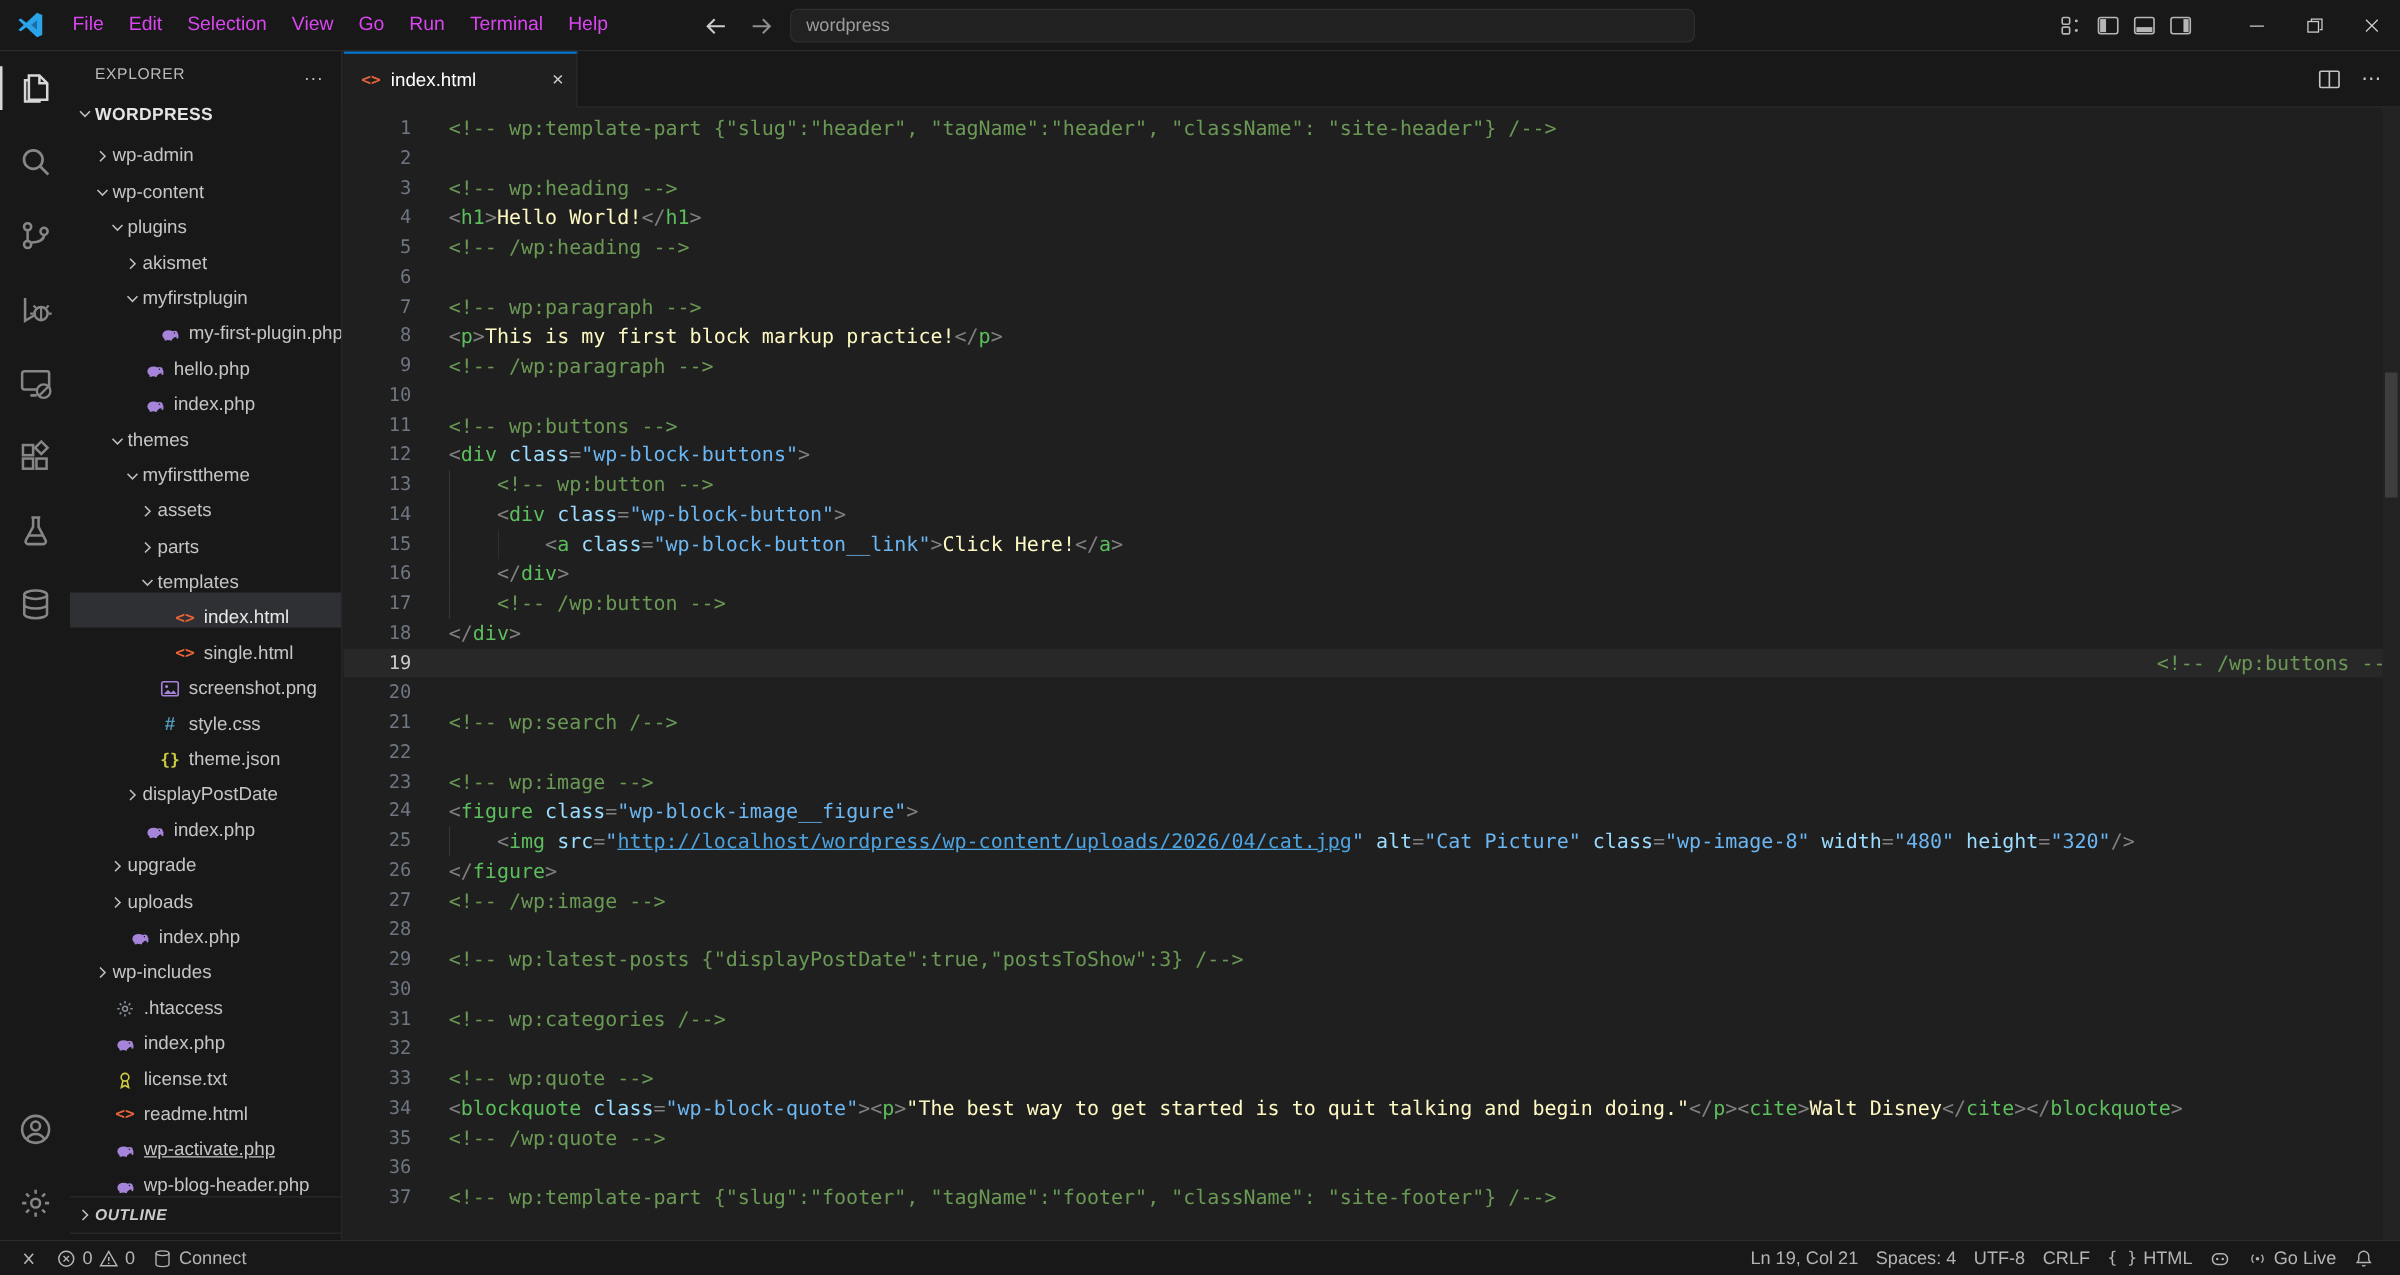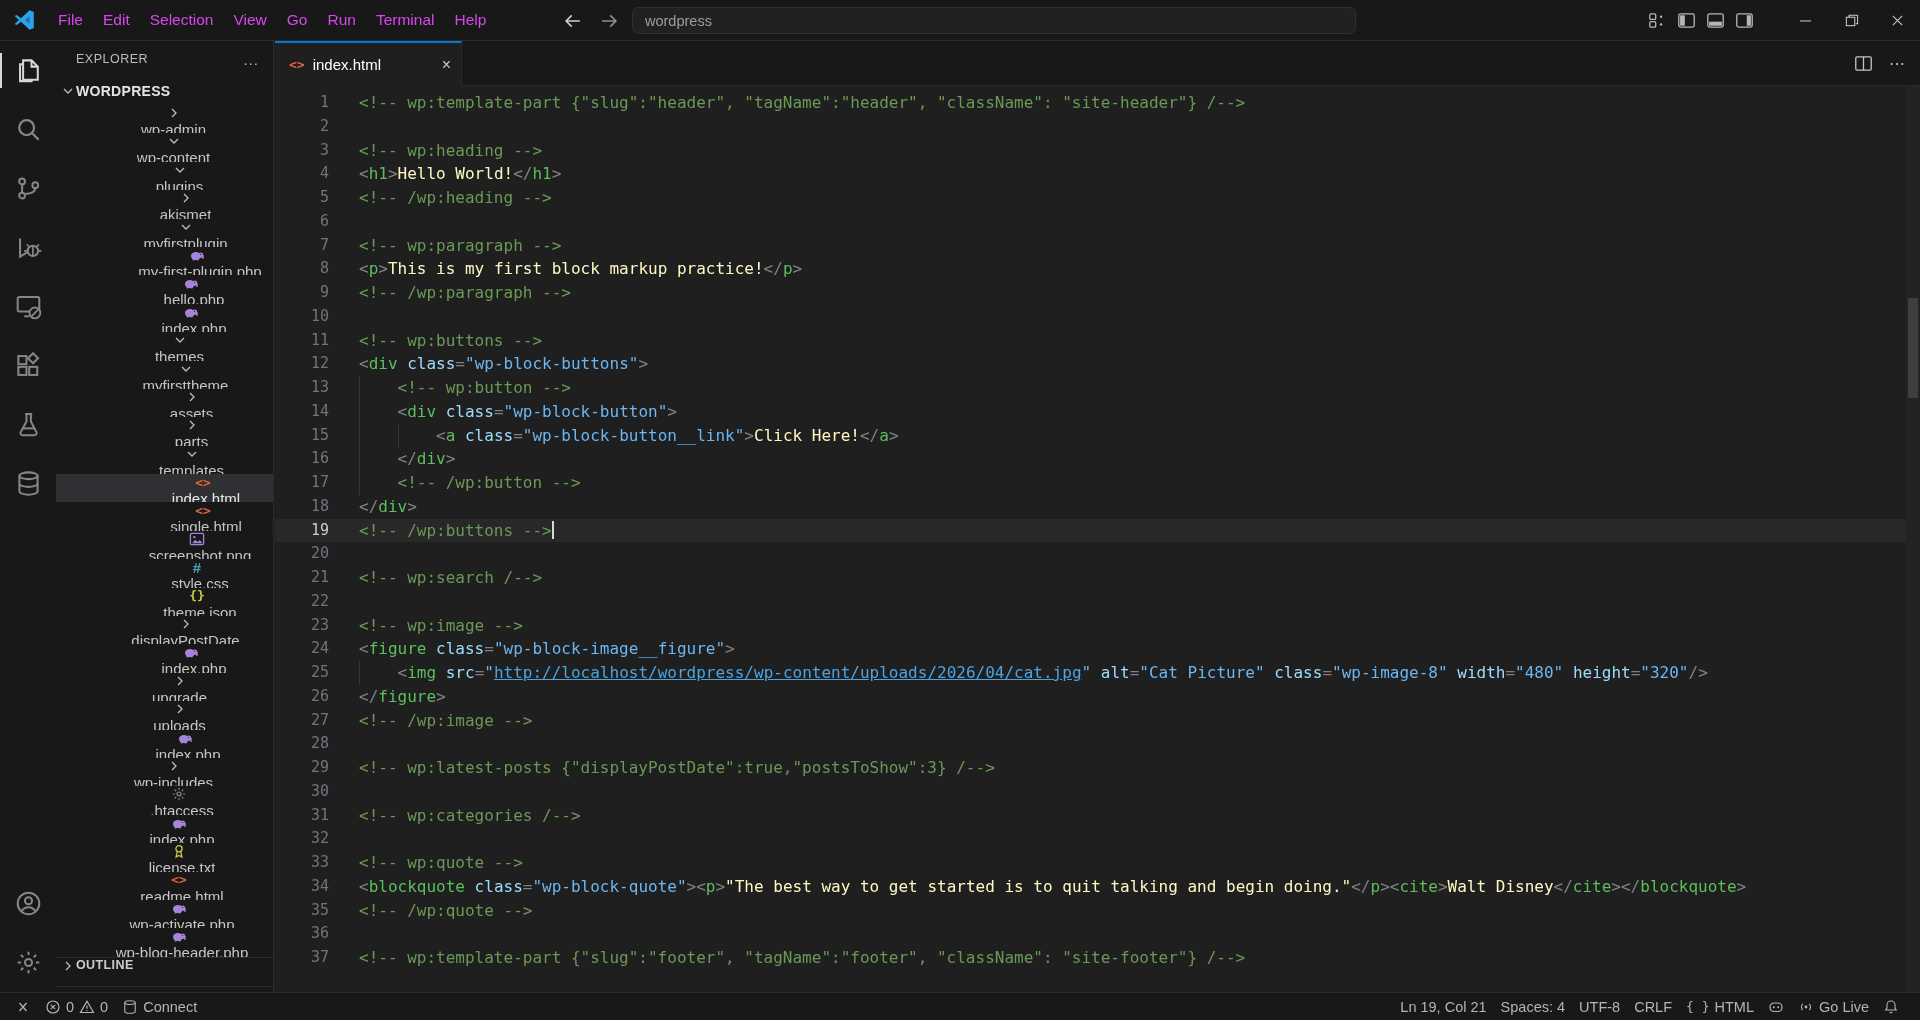--- a/index.html
+++ b/index.html
@@ -37,43 +37,43 @@
   
   .sidebar { position:absolute; left:56px; top:41px; bottom:28px; width:218px; background:#181818;
     border-right:1px solid #2b2b2b; font-size:15px; overflow:hidden; }
   .sb-head { height:36px; display:flex; align-items:center; padding:0 14px 0 20px;
     font-size:12.5px; letter-spacing:.5px; color:#bbbbbb; }
   .sb-head .more { margin-left:auto; color:#bbbbbb; letter-spacing:1px; font-size:15px; }
   .rootrow { height:28px; display:flex; align-items:center; font-weight:700; font-size:14px;
     letter-spacing:.3px; color:#e4e4e4; padding-left:4px; }
   .rootrow svg, .trow svg.chev { width:16px; height:16px; flex:none; color:#bdbdbd; }
   .tree { }
-  .trow { height:28.4px; display:flex; align-items:center; color:#c5c5c5; white-space:nowrap;flex-direction:column; }
+  .trow { height:28.4px; display:flex; align-items:flex-end; color:#c5c5c5; white-space:nowrap; }
   .trow.sel { background:#2e3033; color:#e8e8e8; }
   .trow .ficon { width:18px; height:16px; flex:none; display:inline-flex; align-items:center;
     justify-content:center; margin-right:6px; font-size:13px; line-height:1; }
   .trow .ficon svg { width:16px; height:16px; }
   .trow .lbl { overflow:hidden; text-overflow:clip; }
-  .sectrow { height:29px; display:flex; border-top:1px solid #2b2b2b;
-    font-weight:700; font-size:12.5px; letter-spacing:.4px; color:#cccccc; padding-left:4px; }
+  .sectrow { height:29px; display:flex; align-items:center; border-top:1px solid #2b2b2b;
+    font-weight:700; font-size:12.5px; letter-spacing:.4px; color:#cccccc; padding-left:4px;font-style:italic; }
 
   
   .editor { position:absolute; left:275px; top:41px; right:0; bottom:28px; background:#1f1f1f; }
   .tabbar { position:absolute; left:0; top:0; right:0; height:45px; background:#181818;
     border-bottom:1px solid #2b2b2b; display:flex; }
   .tab { width:187px; height:45px; background:#1f1f1f; border-top:2px solid #0078d4;
     border-right:1px solid #2b2b2b; margin-bottom:-1px; display:flex; align-items:center;
     gap:8px; padding:0 10px 0 14px; font-size:15px; color:#ffffff; }
   .tab .close { margin-left:auto; color:#cccccc; font-size:16px; }
   .edactions { margin-left:auto; display:flex; align-items:center; gap:16px; padding-right:14px; color:#c5c5c5; }
   .edactions svg { width:19px; height:19px; }
   .codearea { position:absolute; left:0; top:45px; right:0; bottom:0; padding-top:5px; }
   .cl { display:flex; height:23.75px; line-height:23.75px;
     font-family:"DejaVu Sans Mono", monospace; font-size:16px; }
-  .cl.active { background:#282828; }
+  .cl.active { background:#282828;justify-content:space-between; }
   .ln { width:54px; text-align:right; color:#6e7681; flex:none; font-size:15px; }
   .cl.active .ln { color:#cccccc; }
   .ct { padding-left:30px; white-space:pre; }
   .tk-cm  { color:#6a9955; }
   .tk-tag { color:#5cbe5c; }
   .tk-attr{ color:#9cdcfe; }
   .tk-val { color:#6cb6f2; }
   .tk-url { color:#4da3e0; text-decoration:underline; }
   .tk-pun { color:#808080; }
   .tk-txt { color:#fef9c3; }

